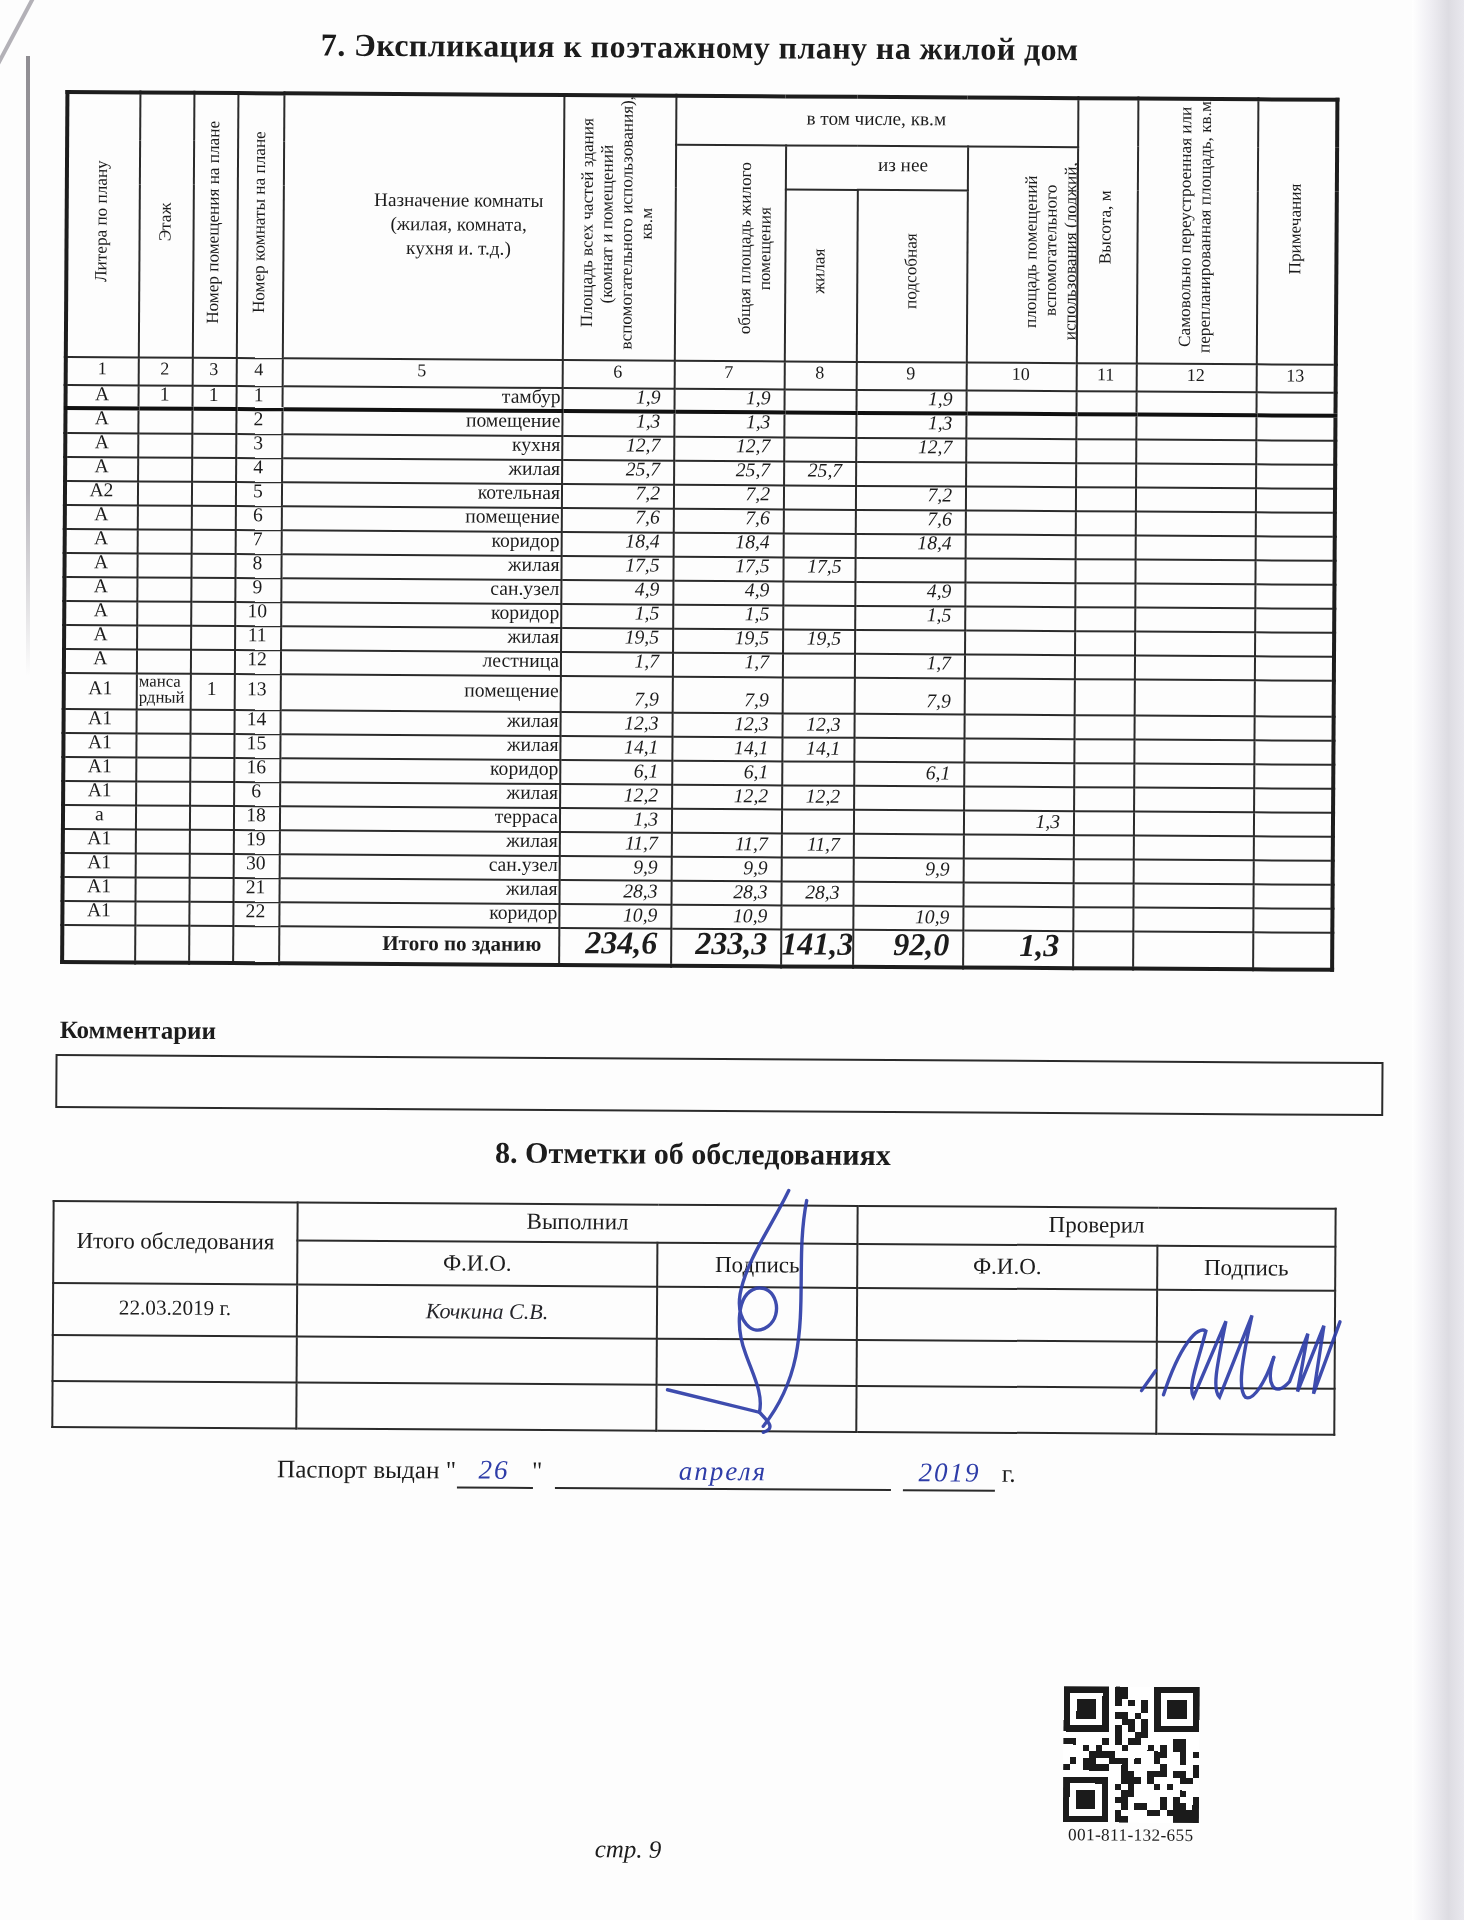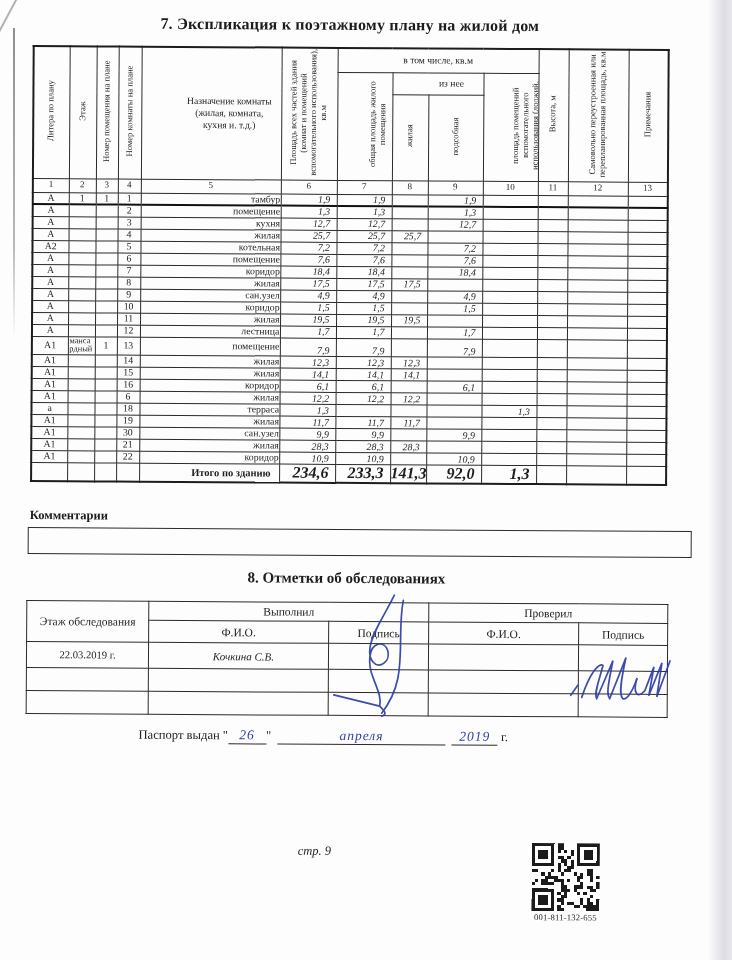--- a/index.html
+++ b/index.html
@@ -68,21 +68,21 @@
 
   
   .passport { position: absolute; left: 143px; top: 726px; font-size: 12.6px; white-space: nowrap; }
   .hand { font-style: italic; color: #2e3da8; font-size: 13.5px; letter-spacing: 1px; }
   .uline { display: inline-block; border-bottom: 1px solid #2b2b2b; text-align: center; }
   .u-day { width: 38px; }
   .u-month { width: 168px; }
   .u-year { width: 46px; text-align: center; }
 
   
-  .page-num { position: absolute; left: 303px; top: 842px; font-size: 12.5px; font-style: italic; }
+  .page-num { position: absolute; left: 303px; top: 916px; font-size: 12.5px; font-style: italic; }
   .qr-wrap { position: absolute; left: 531px; top: 840px; width: 80px; text-align: center; }
   .qr-wrap svg { width: 68px; height: 68px; display: block; margin: 0 auto; }
   .qr-label { font-size: 8.6px; margin-top: 1px; letter-spacing: .2px; font-family: "Liberation Serif", serif; }
 </style>
 </head>
 <body>
 
 <div class="scan-corner"></div>
 <div class="scan-left-line"></div>
 <div class="scan-right"></div>
@@ -506,21 +506,21 @@
   <table class="surv">
     <colgroup>
       <col style="width:122px">
         <col style="width:180px">
         <col style="width:100px">
         <col style="width:150px">
         <col style="width:89px">
     </colgroup>
     <tbody>
       <tr class="srow1">
-        <td rowspan="2" class="date-head">Этаж обследования</td>
+        <td rowspan="2" class="date-head">Итого обследования</td>
         <td colspan="2">Выполнил</td>
         <td colspan="2">Проверил</td>
       </tr>
       <tr class="srow2">
         <td>Ф.И.О.</td>
         <td>Подпись</td>
         <td>Ф.И.О.</td>
         <td>Подпись</td>
       </tr>
       <tr class="srow3">

